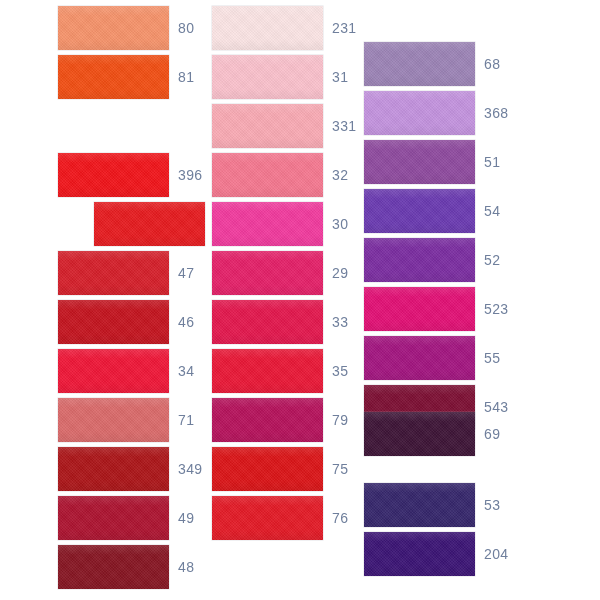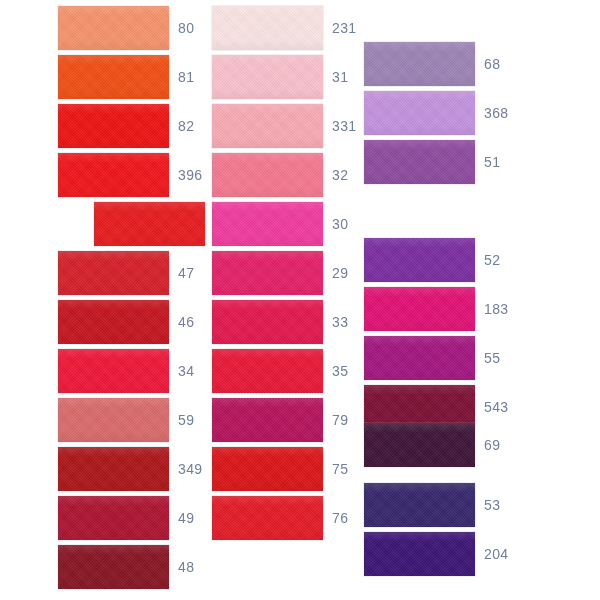--- a/index.html
+++ b/index.html
@@ -78,24 +78,20 @@
 <div id="chart">
     <div class="column col-0">
       <div class="swatch-row" style="top: 6px;">
         <div class="swatch" title="80" style="background-color: rgb(245, 146, 106);"></div>
         <div class="swatch-code">80</div>
       </div>
       <div class="swatch-row" style="top: 55px; padding-left: 11px;">
         <div class="swatch" title="81" style="background-color: rgb(240, 78, 19);"></div>
         <div class="swatch-code">81</div>
       </div>
-      <div class="swatch-row" style="top: 104px;">
-        <div class="swatch" title="82" style="background-color: rgb(237, 18, 18);"></div>
-        <div class="swatch-code">82</div>
-      </div>
       <div class="swatch-row" style="top: 153px;">
         <div class="swatch" title="396" style="background-color: rgb(240, 20, 26);"></div>
         <div class="swatch-code">396</div>
       </div>
       <div class="swatch-row" style="top: 202px; margin-left: 36px;">
         <div class="swatch" title="96" style="background-color: rgb(229, 27, 31);"></div>
         <div class="swatch-code">96</div>
       </div>
       <div class="swatch-row" style="top: 251px;">
         <div class="swatch" title="47" style="background-color: rgb(212, 31, 42);"></div>
@@ -104,21 +100,21 @@
       <div class="swatch-row" style="top: 300px;">
         <div class="swatch" title="46" style="background-color: rgb(195, 20, 31);"></div>
         <div class="swatch-code">46</div>
       </div>
       <div class="swatch-row" style="top: 349px;">
         <div class="swatch" title="34" style="background-color: rgb(238, 22, 55);"></div>
         <div class="swatch-code">34</div>
       </div>
       <div class="swatch-row" style="top: 398px;">
         <div class="swatch" title="83" style="background-color: rgb(217, 106, 106);"></div>
-        <div class="swatch-code">59</div>
+        <div class="swatch-code">71</div>
       </div>
       <div class="swatch-row" style="top: 447px;">
         <div class="swatch" title="349" style="background-color: rgb(171, 21, 24);"></div>
         <div class="swatch-code">349</div>
       </div>
       <div class="swatch-row" style="top: 496px;">
         <div class="swatch" title="49" style="background-color: rgb(172, 19, 48);"></div>
         <div class="swatch-code">49</div>
       </div>
       <div class="swatch-row" style="top: 545px;">
@@ -178,37 +174,41 @@
         <div class="swatch-code">68</div>
       </div>
       <div class="swatch-row" style="top: 55px;">
         <div class="swatch" title="368" style="background-color: rgb(194, 146, 221);"></div>
         <div class="swatch-code">368</div>
       </div>
       <div class="swatch-row" style="top: 104px;">
         <div class="swatch" title="51" style="background-color: rgb(142, 74, 158);"></div>
         <div class="swatch-code">51</div>
       </div>
+      <div class="swatch-row" style="top: 153px;">
+        <div class="swatch" title="54" style="background-color: rgb(106, 58, 176);"></div>
+        <div class="swatch-code">54</div>
+      </div>
       <div class="swatch-row" style="top: 202px;">
         <div class="swatch" title="52" style="background-color: rgb(122, 45, 160);"></div>
         <div class="swatch-code">52</div>
       </div>
       <div class="swatch-row" style="top: 251px;">
         <div class="swatch" title="335" style="background-color: rgb(225, 16, 116);"></div>
-        <div class="swatch-code">183</div>
+        <div class="swatch-code">523</div>
       </div>
       <div class="swatch-row" style="top: 300px;">
         <div class="swatch" title="55" style="background-color: rgb(162, 21, 127);"></div>
         <div class="swatch-code">55</div>
       </div>
       <div class="swatch-row" style="top: 349px;">
         <div class="swatch" title="348" style="background-color: rgb(124, 15, 51);"></div>
         <div class="swatch-code">543</div>
       </div>
-      <div class="swatch-row" style="top: 387px; padding-left: 25px;">
+      <div class="swatch-row" style="top: 376px; padding-left: 25px;">
         <div class="swatch" title="69" style="background-color: rgb(61, 20, 54);"></div>
         <div class="swatch-code">69</div>
       </div>
       <div class="swatch-row" style="top: 447px;">
         <div class="swatch" title="53" style="background-color: rgb(53, 38, 107);"></div>
         <div class="swatch-code">53</div>
       </div>
       <div class="swatch-row" style="top: 496px;">
         <div class="swatch" title="353" style="background-color: rgb(59, 20, 116);"></div>
         <div class="swatch-code">204</div>

